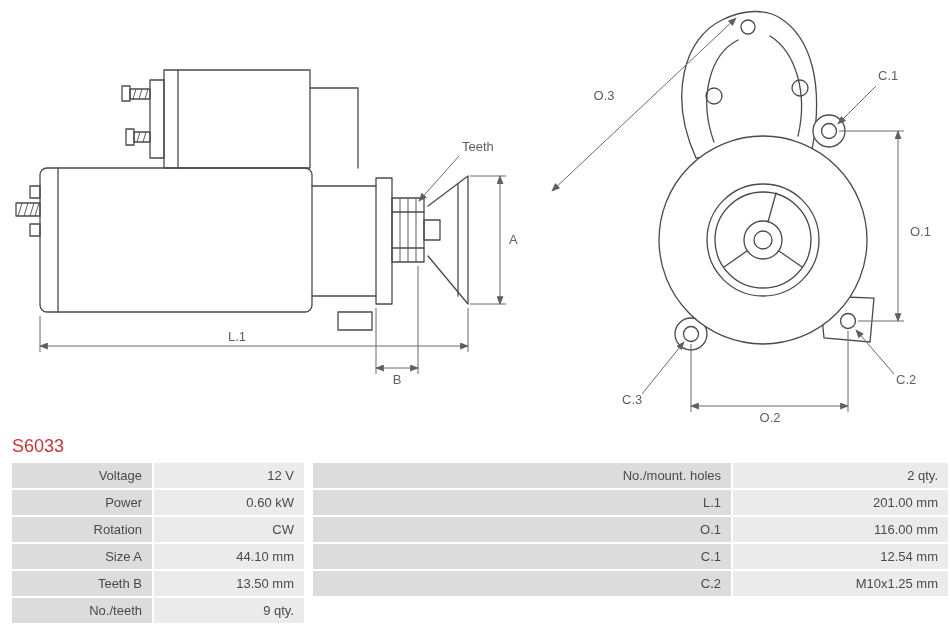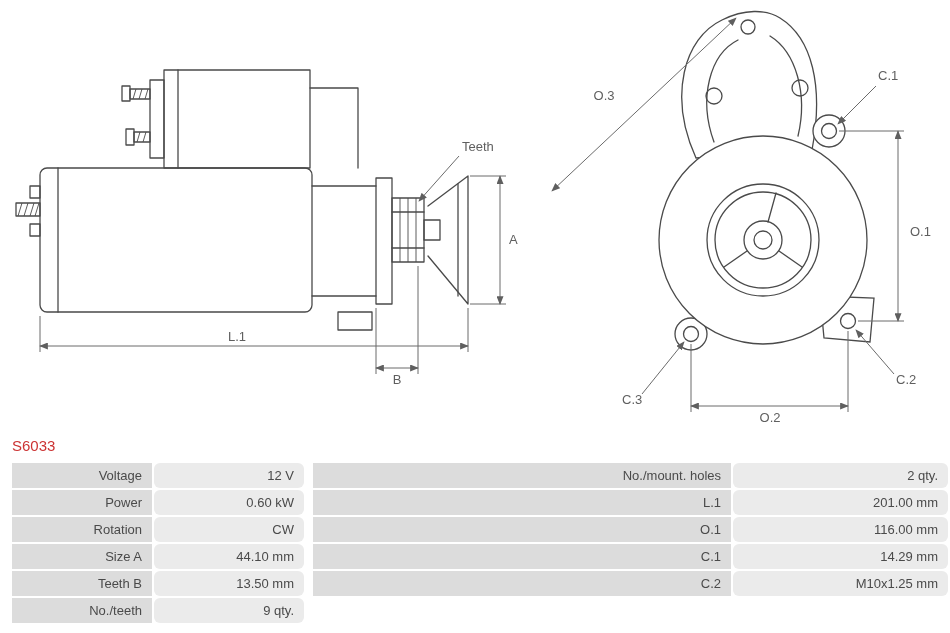--- a/index.html
+++ b/index.html
@@ -11,35 +11,35 @@
   svg.drawing { display:block; }
   .ln   { fill:none; stroke:#4a4a4a; stroke-width:1.3; stroke-linejoin:round; stroke-linecap:round; }
   .fillw{ fill:#ffffff; stroke:#4a4a4a; stroke-width:1.3; }
   .dim  { fill:none; stroke:#6b6b6b; stroke-width:1; }
   .hatch{ fill:none; stroke:#4a4a4a; stroke-width:0.9; }
   .dimtext { fill:#5f5f5f; font-size:13px; }
 
   .spec-section { padding:0 10px; }
   .part-number {
     color:var(--accent,#cc3333);
-    font-size:15px; line-height:18px;
+    font-size:18px; line-height:18px;
     margin:2px 0 6px 2px;
   }
   .tables { display:flex; gap:5px; align-items:flex-start; }
   table.spec { border-collapse:separate; border-spacing:2px; table-layout:fixed; }
   table.t-left  { width:292px; }
   table.t-right { width:633px; }
   table.spec td {
     height:25px; padding:0 10px 0 0;
     font-size:13px; color:#4a4a4a;
     text-align:right; vertical-align:middle;
     white-space:nowrap; overflow:hidden;
   }
   td.lbl { background:#dcdcdc; }
-  td.val { background:#ebebeb;border-radius:6px; }
+  td.val { background:#ebebeb; }
 </style>
 </head>
 <body>
 
 <svg class="drawing" width="950" height="435" viewBox="0 0 950 435" xmlns="http://www.w3.org/2000/svg">
   <defs>
     <marker id="arr" viewBox="0 0 10 8" markerWidth="9" markerHeight="7" refX="9" refY="4" orient="auto-start-reverse">
       <path d="M0,0 L10,4 L0,8 Z" fill="#5f5f5f"></path>
     </marker>
   </defs>
@@ -202,21 +202,21 @@
         <tr>
           <td class="lbl">L.1</td>
           <td class="val">201.00 mm</td>
         </tr>
         <tr>
           <td class="lbl">O.1</td>
           <td class="val">116.00 mm</td>
         </tr>
         <tr>
           <td class="lbl">C.1</td>
-          <td class="val">14.29 mm</td>
+          <td class="val">12.54 mm</td>
         </tr>
         <tr>
           <td class="lbl">C.2</td>
           <td class="val">M10x1.25 mm</td>
         </tr>
       </tbody>
     </table>
   </div>
 </div>
 

